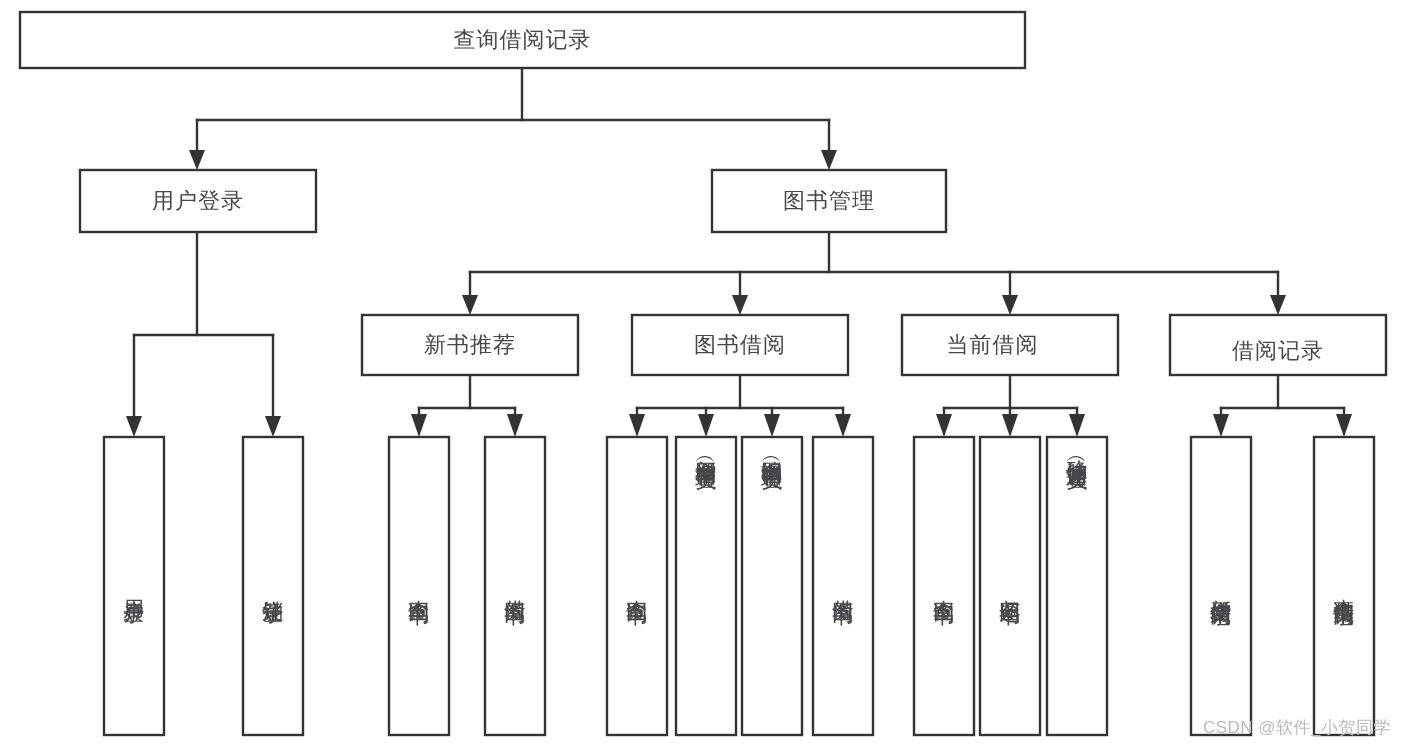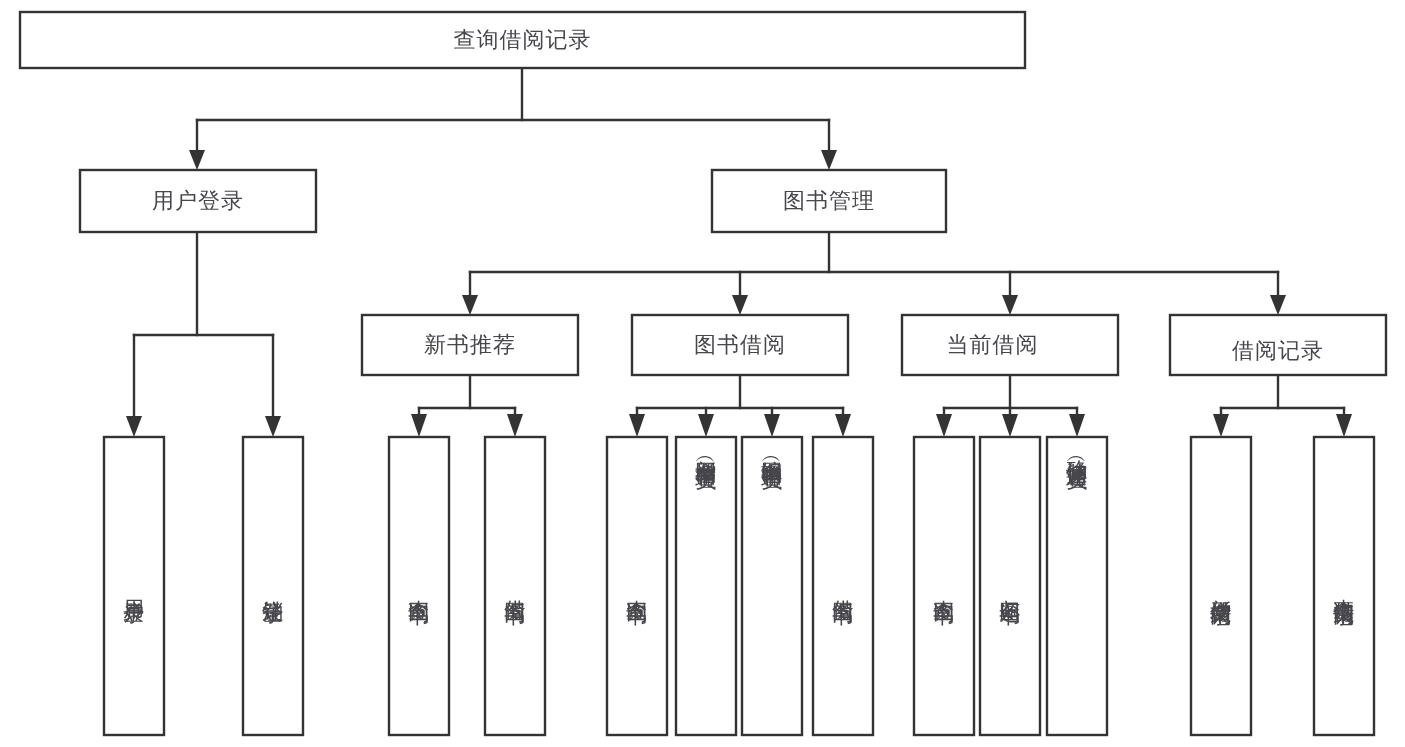--- a/index.html
+++ b/index.html
@@ -258,14 +258,15 @@
     <span class="vlabel-text" style="padding-top:6px;">确认归还（管理员）</span>
   </div>
 
   <div class="vlabel-wrap" style="left:1191px; top:437px; width:60px; height:298px;">
     <span class="vlabel-text">新增借阅记录</span>
   </div>
   <div class="vlabel-wrap" style="left:1314px; top:437px; width:60px; height:298px;">
     <span class="vlabel-text">查询借阅记录</span>
   </div>
 
+  <div id="watermark">CSDN @软件_小贺同学</div>
 
 </div>
 
 </body></html>

